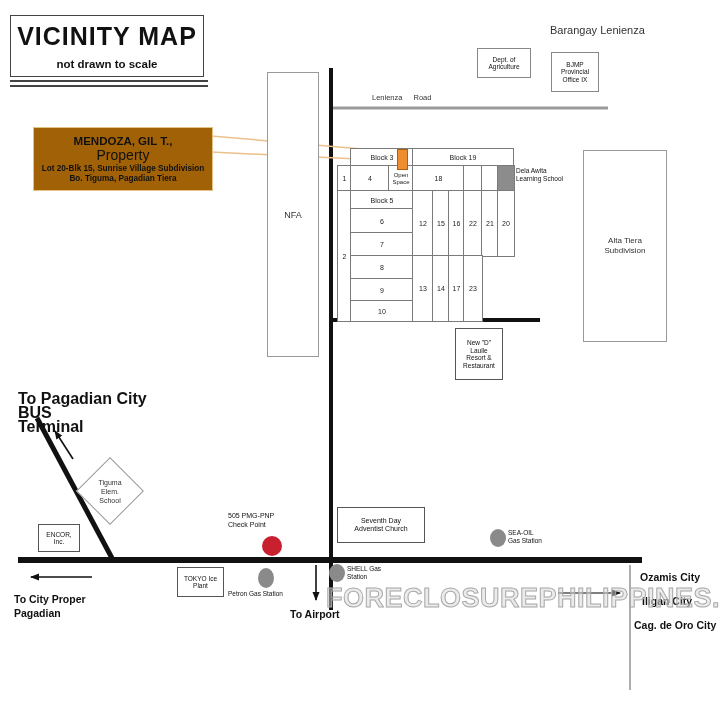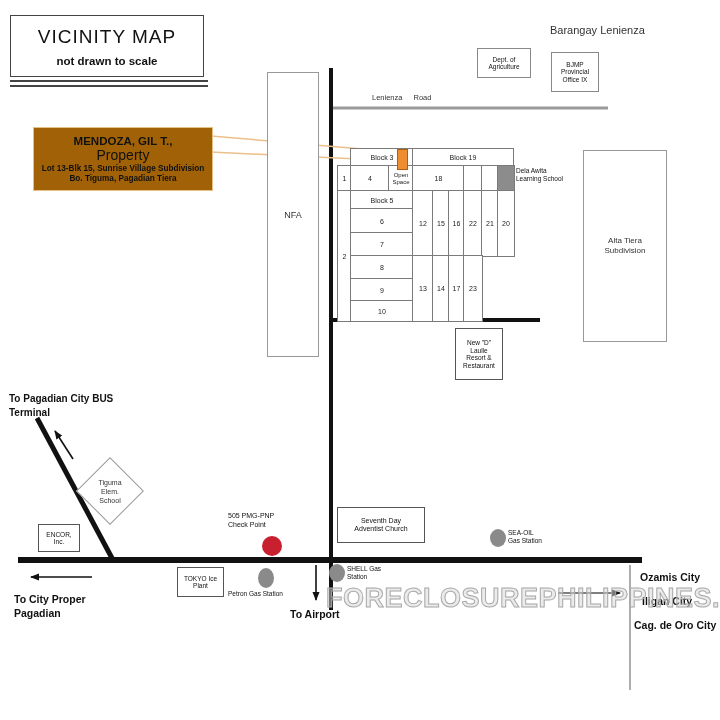--- a/index.html
+++ b/index.html
@@ -12,21 +12,21 @@
        display:flex;flex-direction:column;align-items:center;justify-content:center;
        text-align:center;}
   .cell{position:absolute;border:1px solid #7a7a7a;background:#fff;
         display:flex;align-items:center;justify-content:center;
         font-size:7px;color:#222;text-align:center;}
   .lbl{position:absolute;text-align:left;}
   .tiny{font-size:6.5px;line-height:7.5px;}
   .small{font-size:7px;line-height:8.5px;}
   .bold{font-weight:bold;}
   #title-box{left:10px;top:15px;width:192px;height:60px;border:1px solid #444;}
-  #title-box .t1{font-size:19px;font-weight:normal;letter-spacing:1px;}
+  #title-box .t1{font-size:25px;font-weight:bold;letter-spacing:1px;}
   #title-box .t2{font-size:11.5px;font-weight:bold;margin-top:7px;}
   #dbl-line{left:10px;top:80px;width:198px;height:3px;border-top:2px solid #444;border-bottom:2px solid #444;}
   #callout-box{left:33px;top:127px;width:178px;height:62px;background:#a16207;border:1px solid #e2c183;}
   #callout-box .c1{font-size:11.5px;font-weight:bold;}
   #callout-box .c2{font-size:14px;margin-top:0;}
   #callout-box .c3,#callout-box .c4{font-size:8.2px;font-weight:bold;margin-top:1px;}
   #watermark{
     left:326px;top:583px;width:400px;white-space:nowrap;
     font-size:27px;font-weight:bold;letter-spacing:0.5px;
     color:rgba(215,215,215,0.5);-webkit-text-stroke:1px #a8a8a8;
@@ -89,21 +89,21 @@
     <span>BJMP</span>
     <span>Provincial</span>
     <span>Office IX</span>
   </div>
 
   <div class="lbl" style="left:372px;top:93px;width:110px;font-size:7.5px;word-spacing:9px;color:#333;">Lenienza Road</div>
 
   <div class="box" id="callout-box">
     <div class="c1">MENDOZA, GIL T.,</div>
     <div class="c2">Property</div>
-    <div class="c3">Lot 13-Blk 15, Sunrise Village Subdivision</div>
+    <div class="c3">Lot 20-Blk 15, Sunrise Village Subdivision</div>
     <div class="c4">Bo. Tiguma, Pagadian Tiera</div>
   </div>
 
   <div class="box" style="left:267px;top:72px;width:50px;height:283px;border-color:#999;font-size:9px;color:#333;">
     <span>NFA</span>
   </div>
 
   <div class="cell" style="left:350px;top:148px;width:62px;height:17px;">Block 3</div>
   <div class="cell" style="left:412px;top:148px;width:100px;height:17px;">Block 19</div>
   <div class="cell" style="left:337px;top:165px;width:13px;height:25px;">1</div>
@@ -146,21 +146,21 @@
     <span>Subdivision</span>
   </div>
 
   <div class="box tiny" style="left:455px;top:328px;width:46px;height:50px;border-color:#555;">
     <span>New "D"</span>
     <span>Laulle</span>
     <span>Resort &amp;</span>
     <span>Restaurant</span>
   </div>
 
-  <div class="lbl bold" style="left:9px;top:392px;width:164px;font-size:10px;line-height:14px;">
+  <div class="lbl bold" style="left:18px;top:392px;width:164px;font-size:16px;line-height:14px;">
     <div>To Pagadian City BUS</div>
     <div>Terminal</div>
   </div>
 
   <div class="abs" style="left:86px;top:467px;width:46px;height:46px;border:1px solid #999;transform:rotate(45deg);background:#fff;">
     <div style="transform:rotate(-45deg);width:46px;height:46px;display:flex;flex-direction:column;align-items:center;justify-content:center;font-size:7px;line-height:9px;color:#333;">
       <span>Tiguma</span>
       <span>Elem.</span>
       <span>School</span>
     </div>

